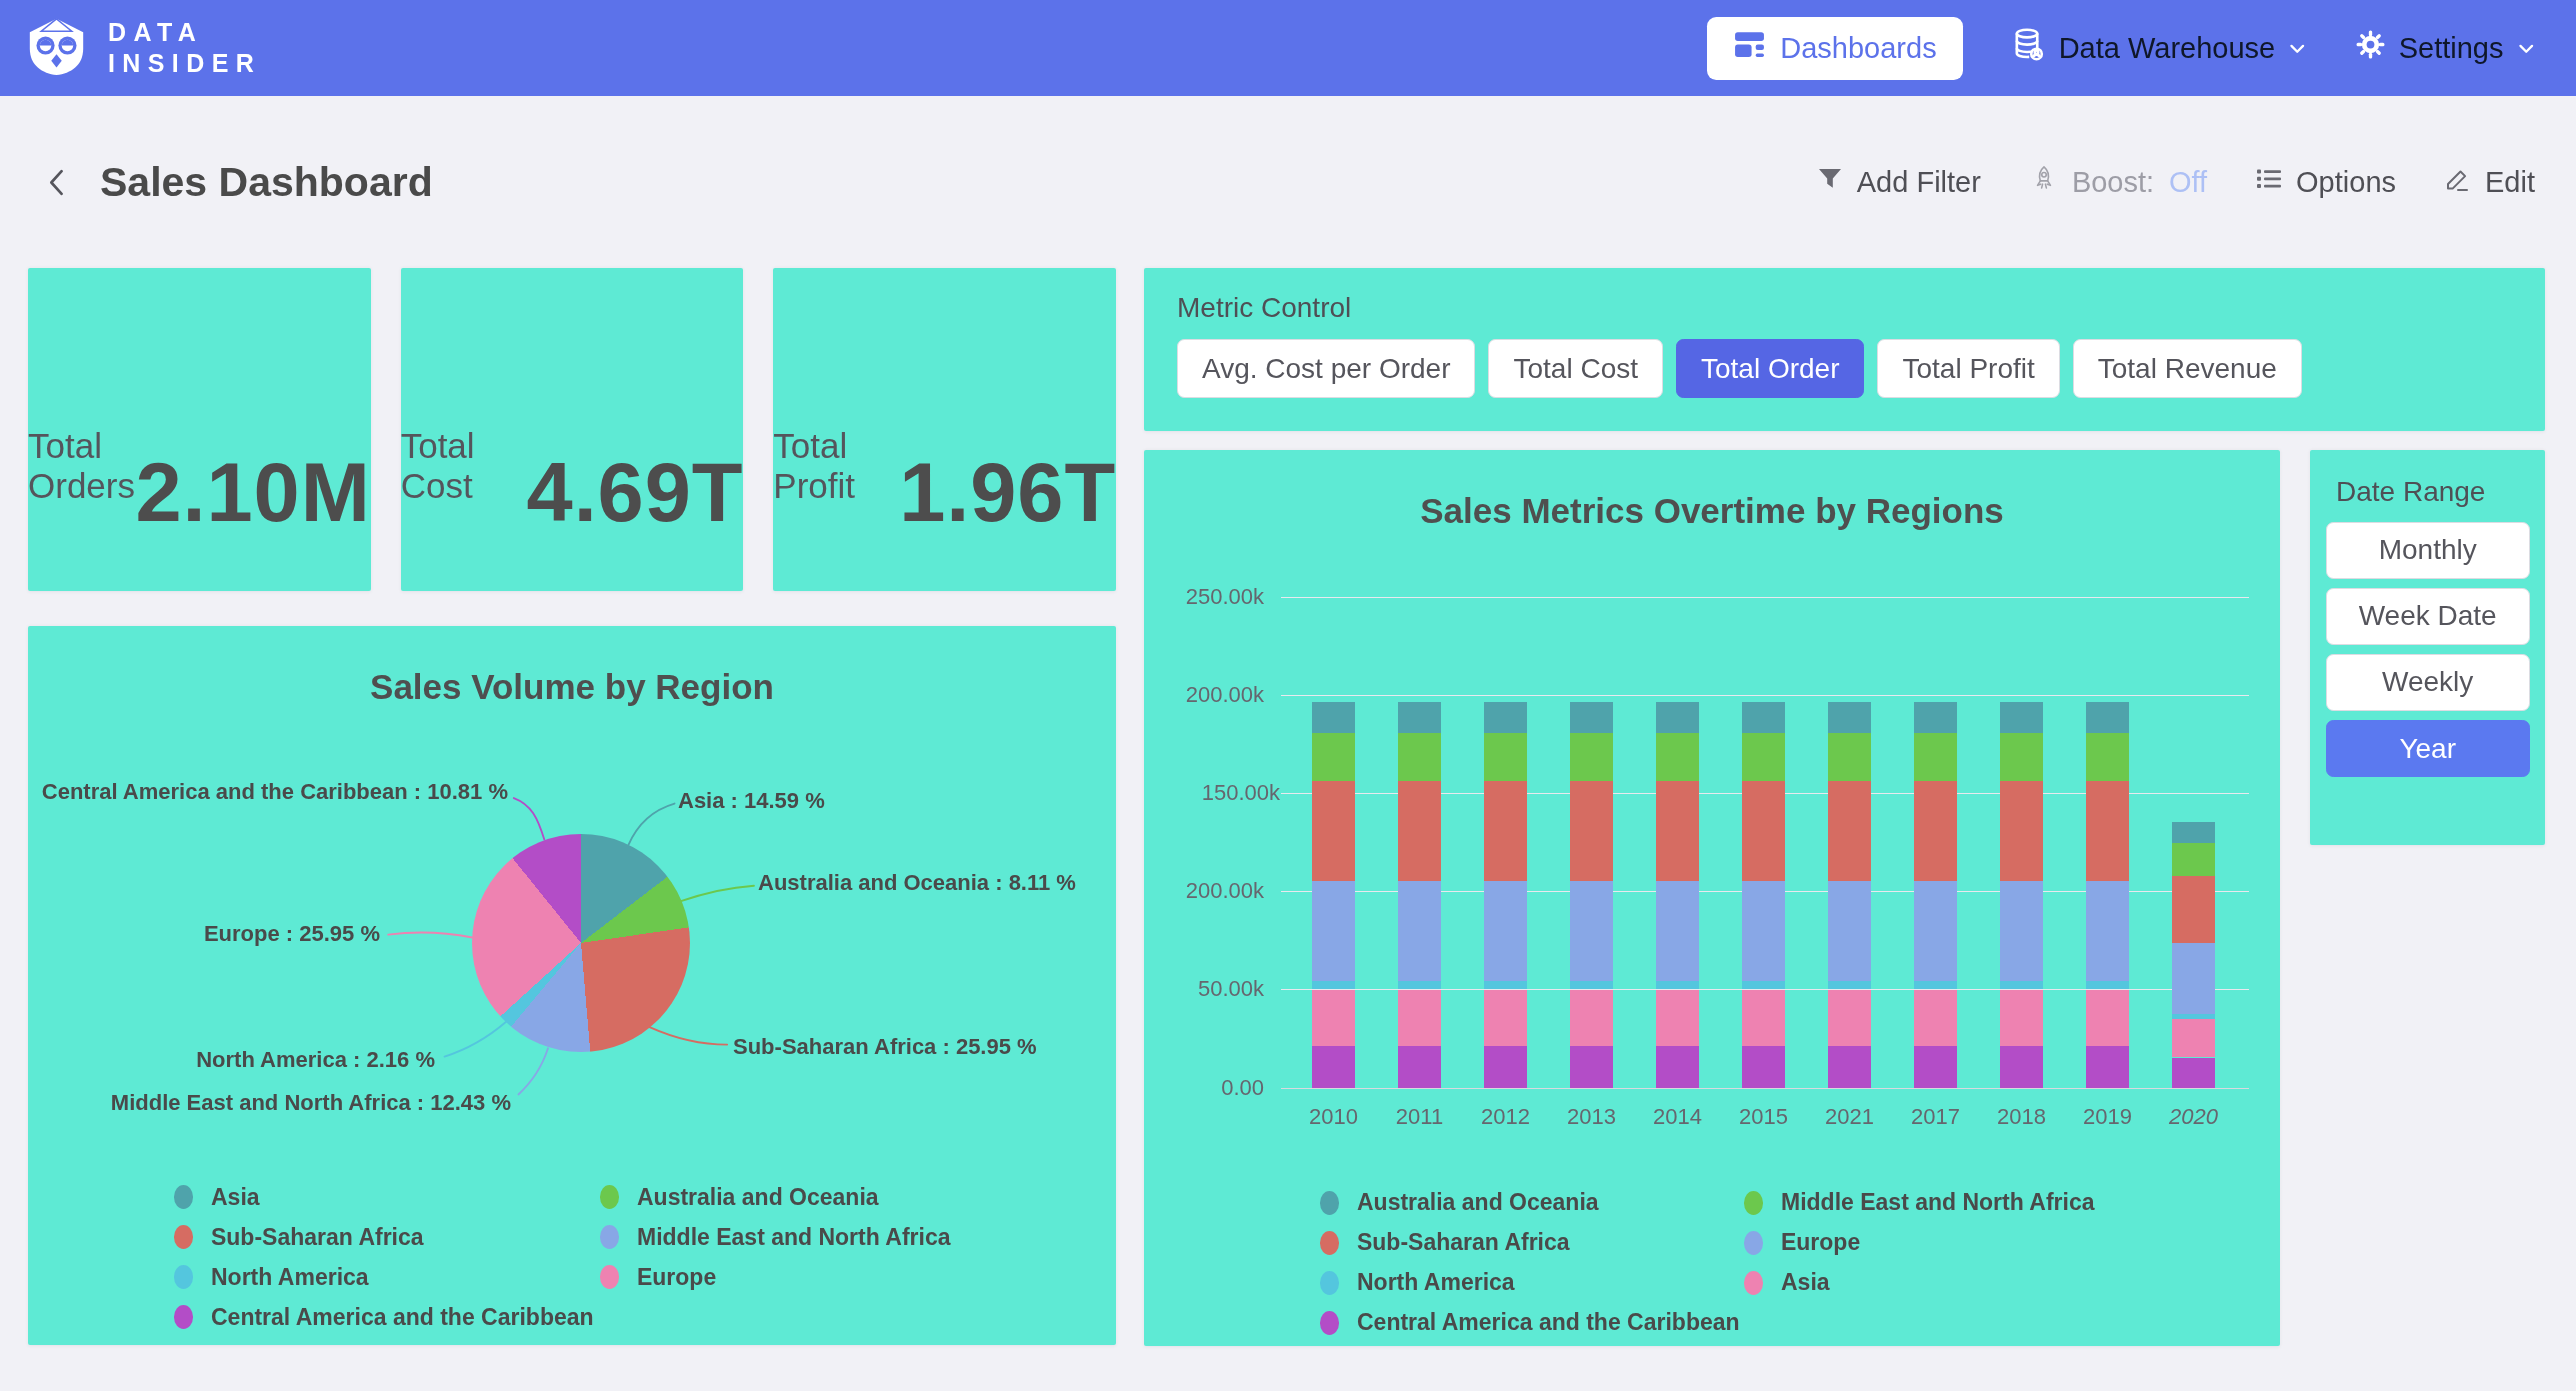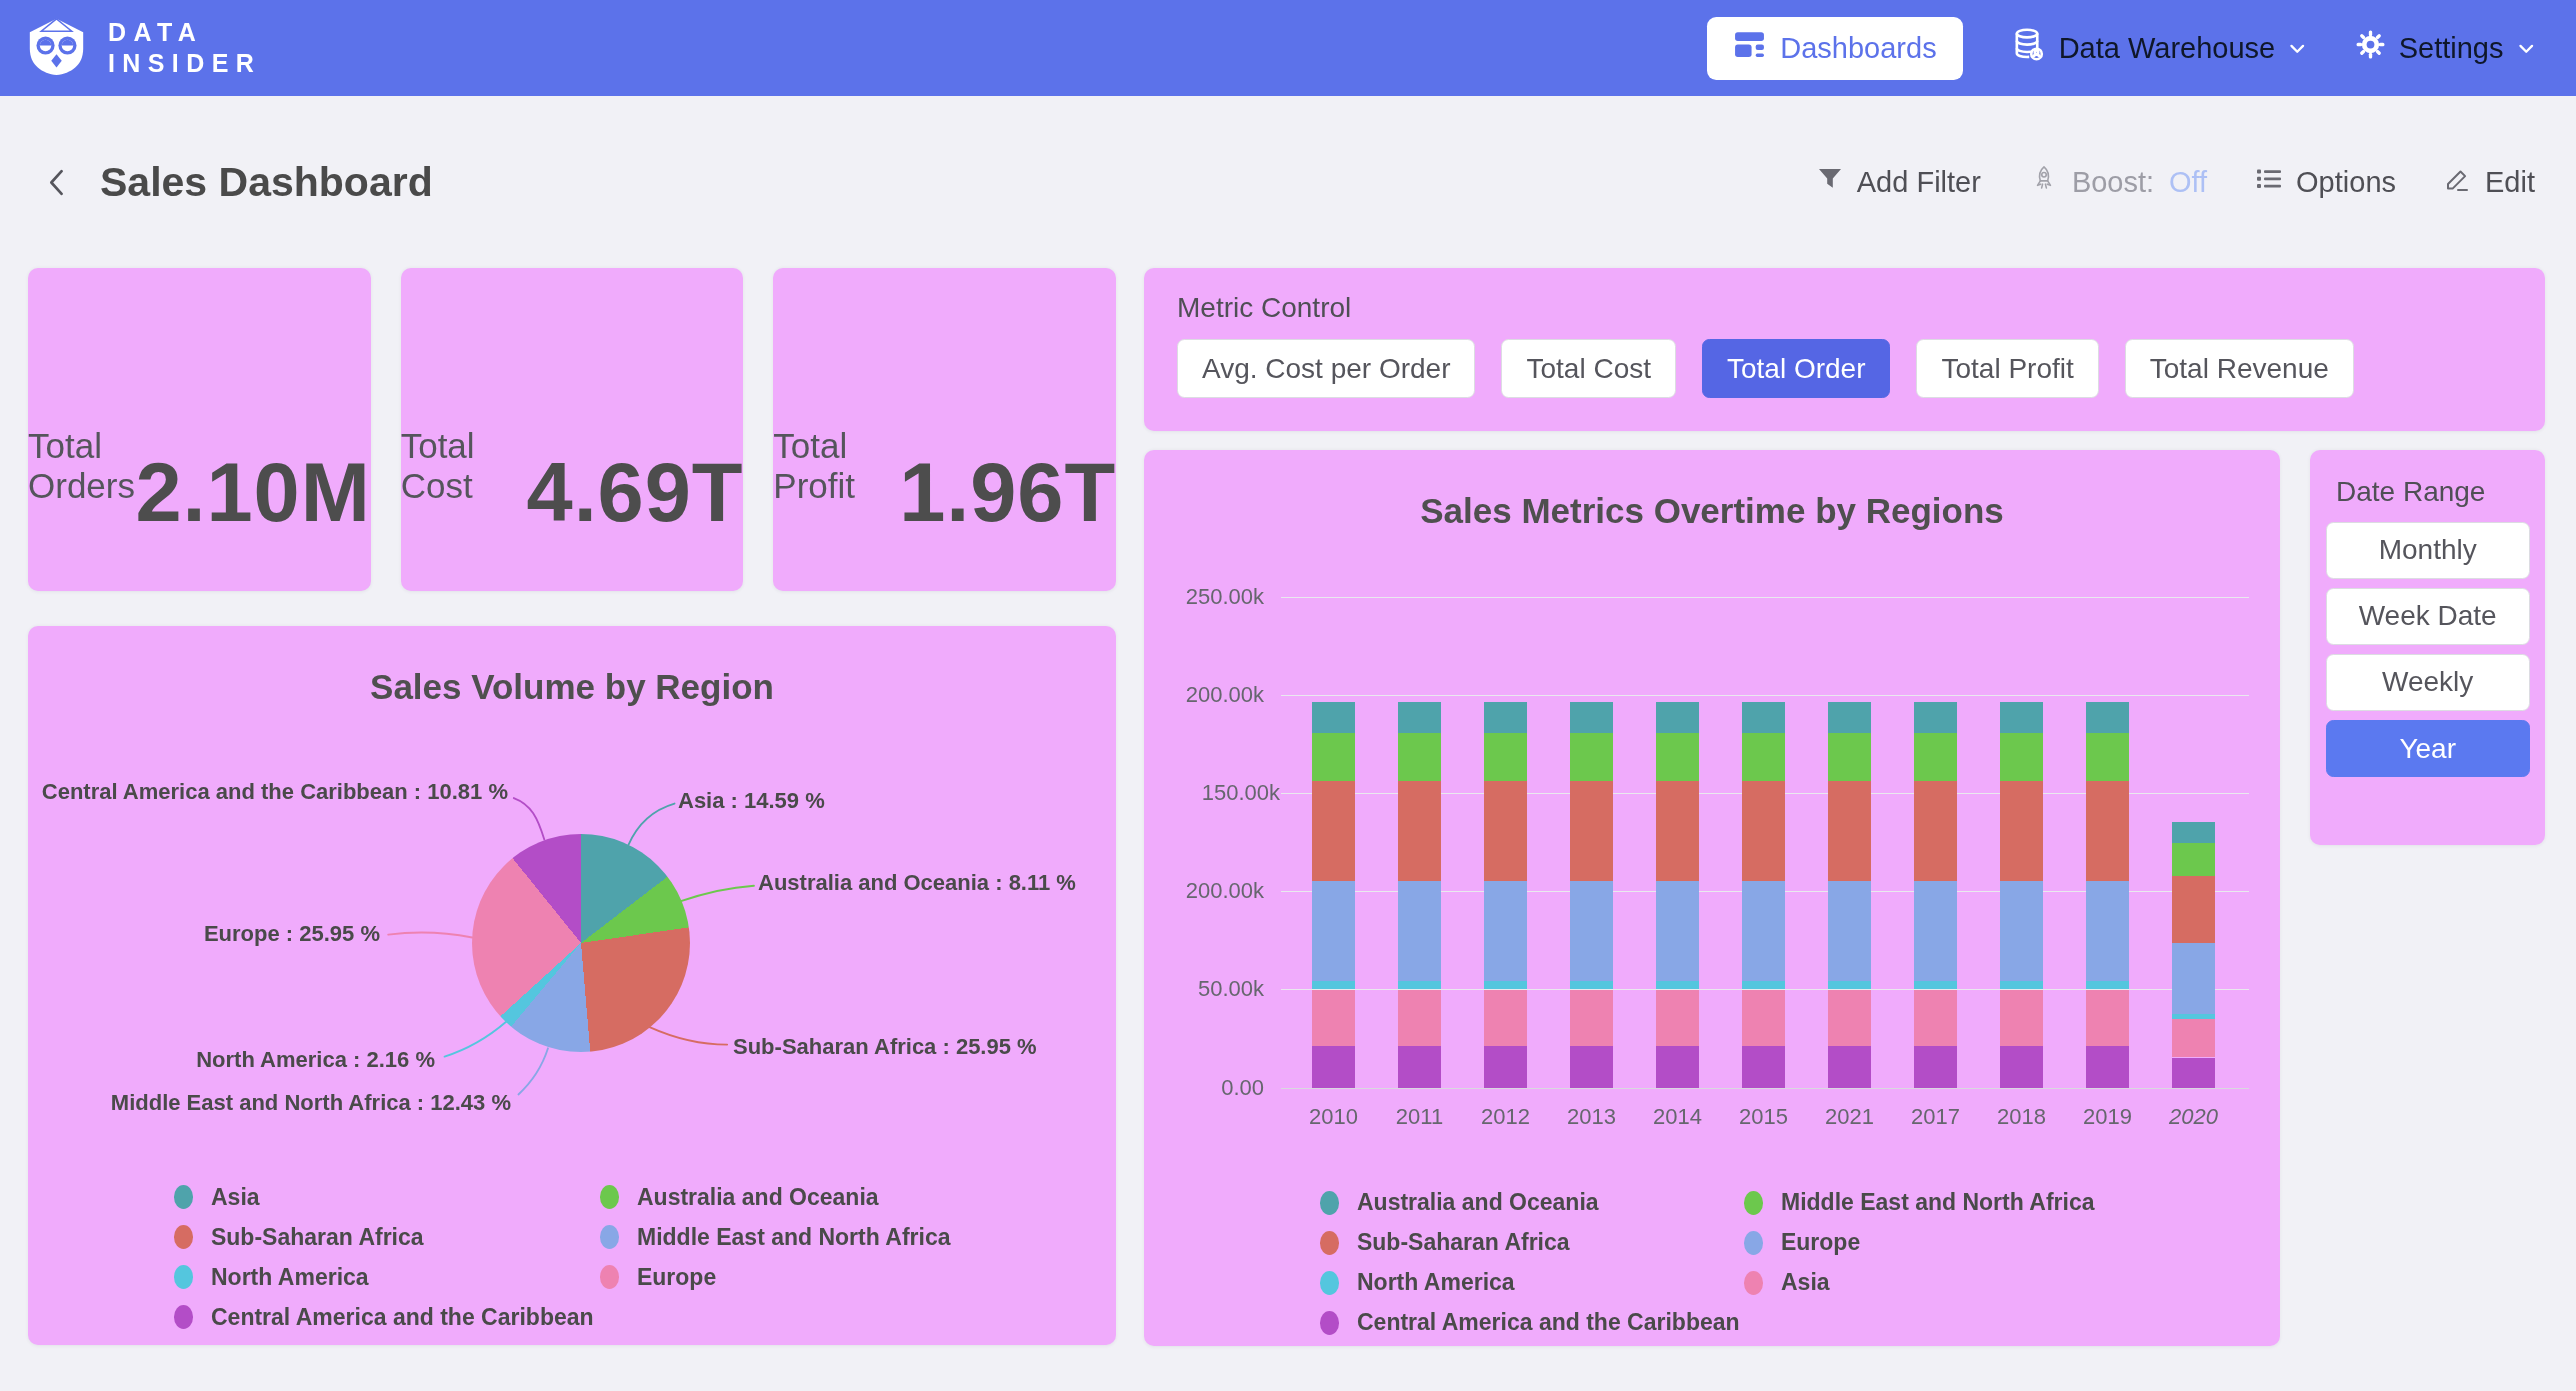--- a/index.html
+++ b/index.html
@@ -34,32 +34,32 @@
   .page-title { font-size: 41px; color: #4A4A4A; margin-left: 22px; }
   .header-actions { margin-left: auto; display: flex; align-items: center; gap: 48px; }
   .h-action { display: flex; align-items: center; gap: 13px; font-size: 29px; color: #4F4F55; cursor: pointer; }
   .boost-label { color: #9D9DA6; }
   .boost-state { color: #ADC0F5; margin-left: 1.8px; }
 
   
   .content { display: flex; gap: 28px; padding: 0 31px 0 28px; align-items: flex-start; }
   .col-left { width: 1088px; flex: none; }
   .col-right { width: 1401px; flex: none; }
-  .card { background: #f0abfc; border-radius: 10px; box-shadow: 0 0.9px 3.7px rgba(40,40,70,0.07); }
+  .card { background: #5eead4; border-radius: 2px; box-shadow: 0 0.9px 3.7px rgba(40,40,70,0.07); }
 
   
   .kpi-row { display: flex; gap: 30px; }
   .kpi-card { flex: 1; height: 323px; display: flex; flex-direction: row; align-items: center; padding-top: 72px; }
   .kpi-label { font-size: 35px; color: #55555C; }
   .kpi-value { font-size: 83px; font-weight: 700; color: #4D4D4D; margin-top: 54px; letter-spacing: 0.9px; }
 
   
   .metric-card { height: 163px; padding: 24px 33px 0 33px; }
   .metric-label { font-size: 28px; color: #4F4F55; }
-  .metric-buttons { display: flex; gap: 26px; margin-top: 15px; }
+  .metric-buttons { display: flex; gap: 13px; margin-top: 15px; }
   .mc-btn {
     height: 59px; padding: 0 24px; background: #fff;
     border: 1.8px solid #DCDCE2; border-radius: 7.4px;
     font-size: 28px; color: #55555C; cursor: pointer;
     font-family: inherit;
   }
   .mc-btn.selected { background: #5566E4; border-color: #5566E4; color: #fff; }
 
   .row2 { display: flex; gap: 30px; margin-top: 18.5px; }
 

